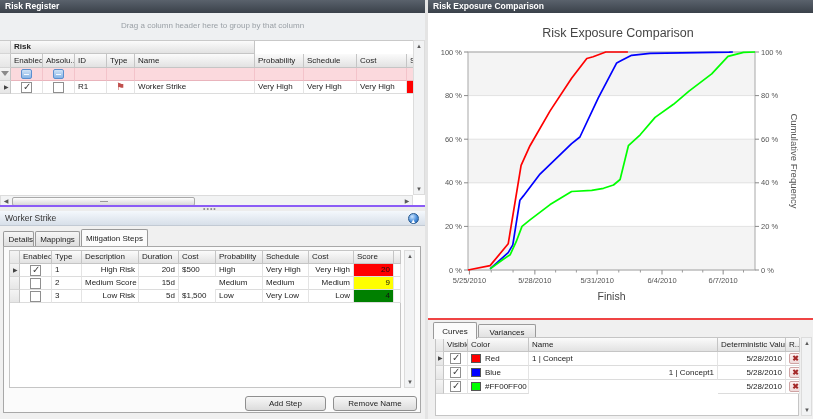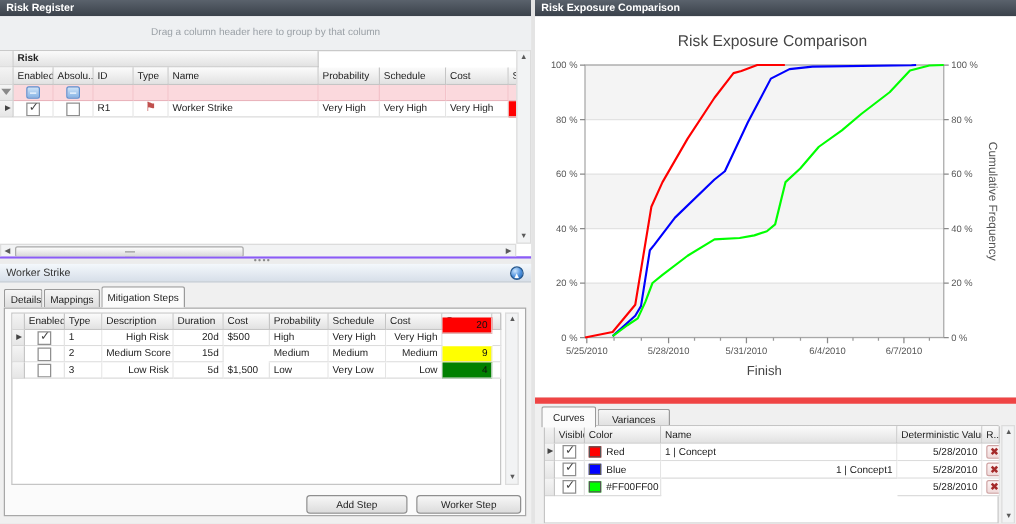--- a/index.html
+++ b/index.html
@@ -64,21 +64,21 @@
          background:linear-gradient(#f6f6f6,#dedede); border:1px solid #9a9a9a; border-bottom:none;
          border-radius:2px 2px 0 0; color:#222; }
   .tab.active { top:0; height:17px; line-height:17px; background:#fbfbfb; z-index:2; }
 
   #ws-page { position:absolute; left:3px; top:35px; width:418px; height:167px; background:#fbfbfb; border:1px solid #a8a8a8; }
   #mit-grid { position:absolute; left:5px; top:3px; width:392px; height:138px; background:#fff; border:1px solid #c5c5c5; }
   .btn { position:absolute; height:15px; line-height:13px; text-align:center;
          background:linear-gradient(#f7f7f7,#dcdcdc); border:1px solid #8f8f8f; border-radius:3px; font-size:8px; color:#222; }
 
   #p-rt { left:428px; top:0; width:385px; height:318px; background:#fff; }
-  #p-rb { left:428px; top:318px; width:385px; height:101px; background:#f0f0f0; border-top:5px solid #ef4444; }
+  #p-rb { left:428px; top:318px; width:385px; height:101px; background:#f0f0f0; border-top:2px solid #ef4444; }
   #cv-grid { position:absolute; left:7px; top:17px; width:364px; height:79px; background:#fff; border:1px solid #c5c5c5; }
 </style>
 </head>
 <body>
 
 <div id="app">
 
   <div id="p-lt" class="panel">
     <div class="titlebar">
       <span>Risk Register</span>
@@ -167,21 +167,21 @@
             <div class="tri">▶</div>
           </div>
           <div class="cell dcell" style="left: 10px; top: 13px; width: 32px; height: 13px; text-align: center; padding-top: 1px;"><span class="cb checked"></span></div>
           <div class="cell dcell" style="left: 42px; top: 13px; width: 30px; height: 13px;">1</div>
           <div class="cell dcell right" style="left: 72px; top: 13px; width: 57px; height: 13px;">High Risk</div>
           <div class="cell dcell right" style="left: 129px; top: 13px; width: 40px; height: 13px;">20d</div>
           <div class="cell dcell" style="left: 169px; top: 13px; width: 37px; height: 13px;">$500</div>
           <div class="cell dcell" style="left: 206px; top: 13px; width: 47px; height: 13px;">High</div>
           <div class="cell dcell" style="left: 253px; top: 13px; width: 46px; height: 13px;">Very High</div>
           <div class="cell dcell right" style="left: 299px; top: 13px; width: 45px; height: 13px;">Very High</div>
-          <div class="cell dcell right" style="left: 344px; top: 3px; width: 40px; height: 13px; background: rgb(255, 0, 0); color: rgb(17, 17, 17);">20</div>
+          <div class="cell dcell right" style="left: 344px; top: 13px; width: 40px; height: 13px; background: rgb(255, 0, 0); color: rgb(17, 17, 17);">20</div>
           <div class="cell dcell" style="left: 384px; top: 13px; width: 7px; height: 13px;"></div>
           <div class="cell icell" style="left: 0px; top: 26px; width: 10px; height: 13px;"></div>
           <div class="cell dcell" style="left: 10px; top: 26px; width: 32px; height: 13px; text-align: center; padding-top: 1px;"><span class="cb"></span></div>
           <div class="cell dcell" style="left: 42px; top: 26px; width: 30px; height: 13px;">2</div>
           <div class="cell dcell right" style="left: 72px; top: 26px; width: 57px; height: 13px;">Medium Score</div>
           <div class="cell dcell right" style="left: 129px; top: 26px; width: 40px; height: 13px;">15d</div>
           <div class="cell dcell" style="left: 169px; top: 38px; width: 37px; height: 13px;">$1,000</div>
           <div class="cell dcell" style="left: 206px; top: 26px; width: 47px; height: 13px;">Medium</div>
           <div class="cell dcell" style="left: 253px; top: 26px; width: 46px; height: 13px;">Medium</div>
           <div class="cell dcell right" style="left: 299px; top: 26px; width: 45px; height: 13px;">Medium</div>
@@ -198,21 +198,21 @@
           <div class="cell dcell right" style="left: 299px; top: 39px; width: 45px; height: 13px;">Low</div>
           <div class="cell dcell right" style="left: 344px; top: 39px; width: 40px; height: 13px; background: rgb(0, 128, 0); color: rgb(17, 17, 17);">4</div>
           <div class="cell dcell" style="left: 384px; top: 39px; width: 7px; height: 13px;"></div>
         </div>
       <div class="sb" id="mit-vscroll" style="left:400px;top:3px;width:11px;height:138px;">
           <div class="arr" style="left: 0px; top: 0px;">▲</div>
           <div class="arr" style="left: 0px; bottom: 0px;">▼</div>
         </div>
     </div>
     <button class="btn" style="left:245px;top:185px;width:81px;">Add Step</button>
-    <button class="btn" style="left:333px;top:185px;width:84px;">Worker Step</button>
+    <button class="btn" style="left:333px;top:185px;width:84px;">Remove Name</button>
   </div>
 
   <div id="p-rt" class="panel">
     <div class="titlebar">
       <span>Risk Exposure Comparison</span>
     </div>
     <svg id="chart" width="385" height="305" style="position:absolute;left:0;top:13px;">
         <rect x="0" y="0" width="385" height="305" fill="#ffffff"></rect>
         <rect x="40" y="213.4" width="287" height="43.599999999999994" fill="#f4f4f4"></rect>
         <rect x="40" y="126.20000000000002" width="287" height="43.599999999999994" fill="#f4f4f4"></rect>

